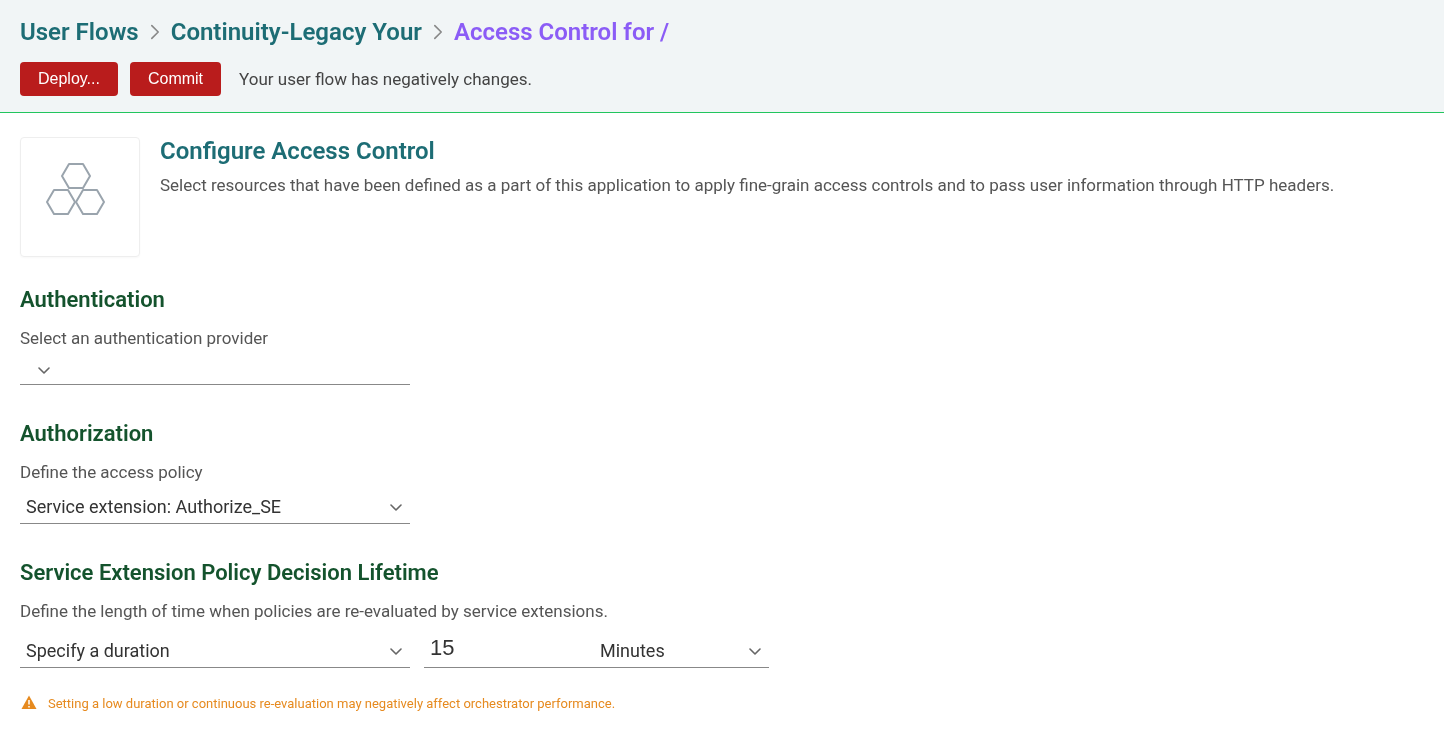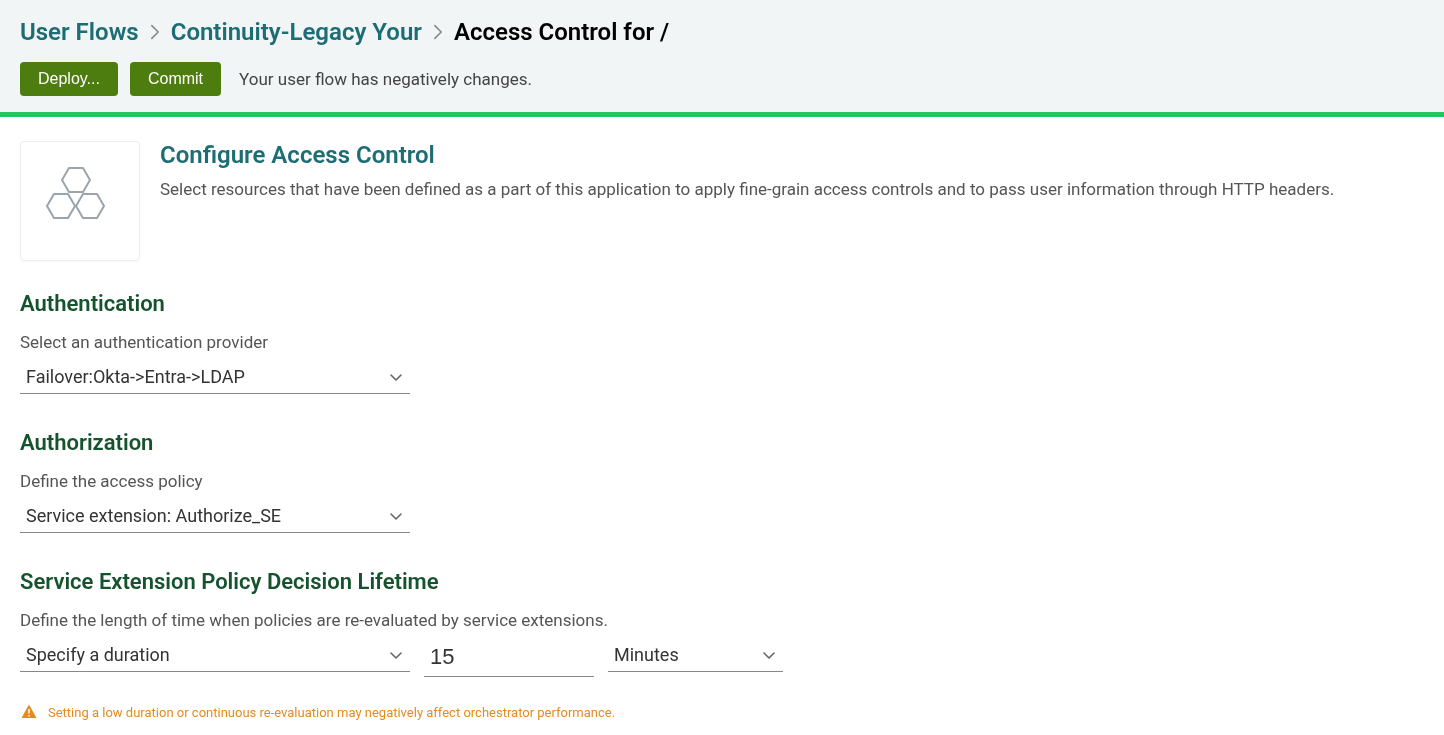--- a/index.html
+++ b/index.html
@@ -10,51 +10,51 @@
   body {
     font-family: -apple-system, BlinkMacSystemFont, "Segoe UI", Roboto, "Helvetica Neue", Arial, sans-serif;
     font-size: 16px;
     color: #333;
     background: #fff;
     width: 1444px;
   }
   .header-bar {
     background: #f1f5f6;
     padding: 18px 20px 16px 20px;
-    border-bottom: 5px solid #22c55e;
+    border-bottom: 1px solid #22c55e;
   }
   .breadcrumb {
     display: flex;
     align-items: center;
     gap: 10px;
     font-size: 24px;
     font-weight: 600;
     margin-bottom: 16px;
     color: #555;
   }
   .breadcrumb a.crumb-link {
     color: #1d6d75;
     text-decoration: none;
     cursor: pointer;
   }
   .breadcrumb .crumb-current {
-    color: #000000;
+    color: #8b5cf6;
     font-weight: 600;
   }
   .breadcrumb .chevron {
     color: #888;
     font-weight: 400;
   }
   .action-row {
     display: flex;
     align-items: center;
     gap: 12px;
   }
   .btn {
-    background: #4d7c0f;
+    background: #b91c1c;
     color: #fff;
     border: none;
     border-radius: 4px;
     padding: 8px 18px;
     font-size: 16px;
     cursor: pointer;
     font-weight: 400;
   }
   .status-text {
     color: #444;
@@ -130,26 +130,25 @@
     font-size: 22px;
     color: #333;
     width: 170px;
     background: transparent;
     margin-bottom: 26px;
     outline: none;
     margin-left: 14px;
   }
   .duration-row {
     display: flex;
-    align-items: flex-start;
+    align-items: flex-end;
     gap: 0;
   }
   .select-control.unit {
     width: 175px;
-    margin-left: 14px;
   }
   .warning-row {
     display: flex;
     align-items: center;
     gap: 10px;
     color: #e68a1f;
     font-size: 13px;
     margin-top: 0px;
   }
   .warning-row .warn-icon {
@@ -197,21 +196,20 @@
     <div class="intro-text">
       <h2>Configure Access Control</h2>
       <p>Select resources that have been defined as a part of this application to apply fine-grain access controls and to pass user information through HTTP headers.</p>
     </div>
   </div>
 
   
   <h3 class="section-heading">Authentication</h3>
   <div class="field-label">Select an authentication provider</div>
   <div class="select-control">
-    <span>Failover:Okta-&gt;Entra-&gt;LDAP</span>
     <span class="chev">
       <svg width="12" height="8" viewBox="0 0 12 8">
           <path d="M1 1 L6 6 L11 1" stroke="#666" stroke-width="1.6" fill="none" stroke-linecap="round" stroke-linejoin="round"></path>
         </svg>
     </span>
   </div>
 
   
   <h3 class="section-heading">Authorization</h3>
   <div class="field-label">Define the access policy</div>

